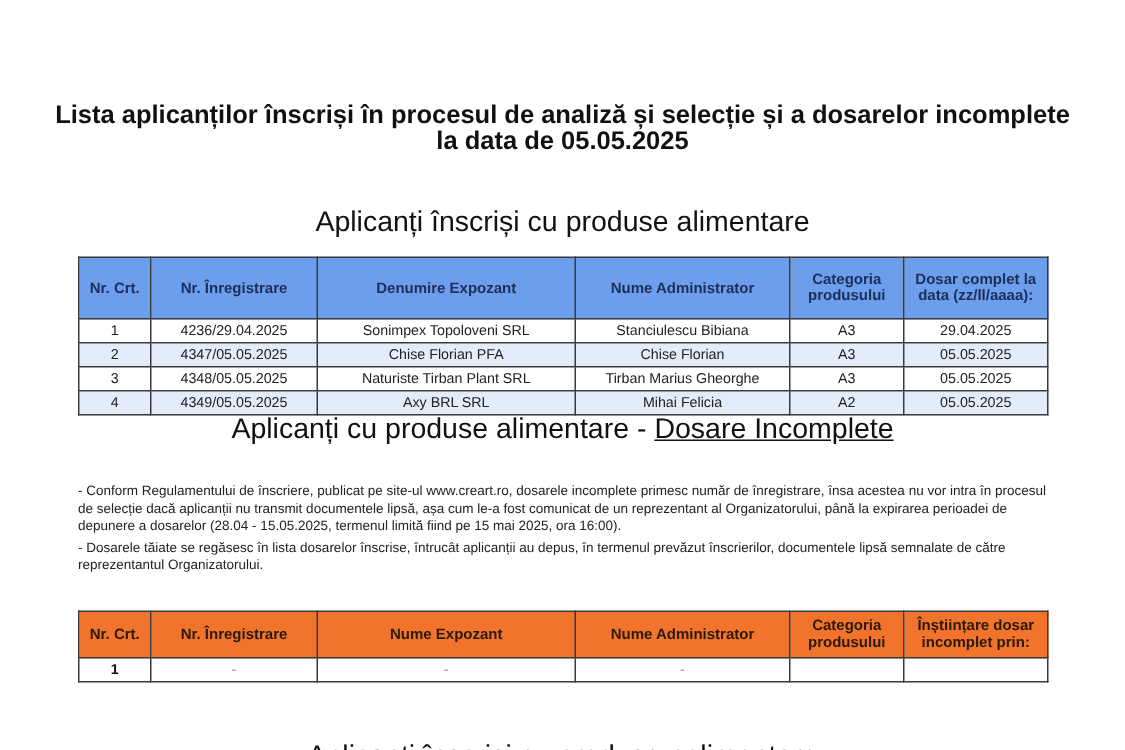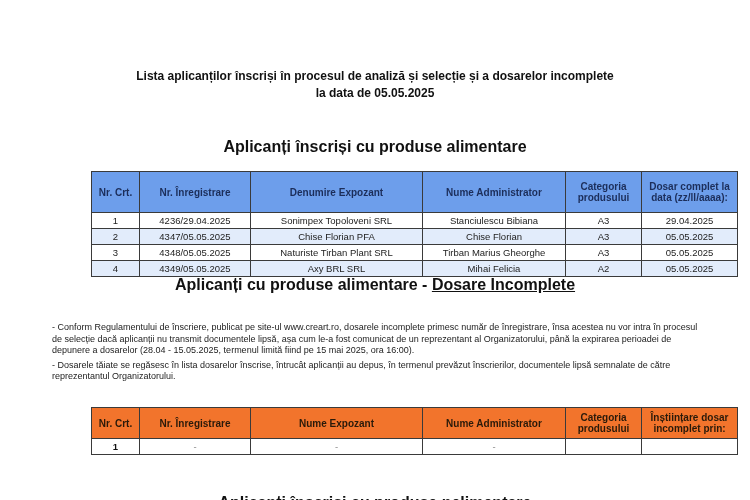--- a/index.html
+++ b/index.html
@@ -15,40 +15,39 @@
       font-family: "Liberation Sans", sans-serif;
       color: #111;
     }
     .doc-title {
       position: absolute;
       left: 0;
       width: 750px;
       top: 68px;
       text-align: center;
       font-weight: bold;
-      font-size: 12px;
+      font-size: 17px;
       line-height: 17px;
     }
     .section-heading {
       position: absolute;
       left: 0;
       width: 750px;
       text-align: center;
-      font-weight: bold;
-      font-size: 16px;
+      font-weight: normal;
+      font-size: 19px;
     }
     .section-heading u { text-decoration: underline; }
     table.grid {
       position: absolute;
       left: 52px;
       width: 646px;
       border-collapse: collapse;
       font-size: 9.5px;
       table-layout: fixed;
-      margin-left: 39px;
     }
     table.grid th, table.grid td {
       border: 1px solid #3a3a3a;
       text-align: center;
       padding: 0;
     }
     table.blue th {
       background: #6d9eeb;
       color: #1c2e5a;
       font-weight: bold;

